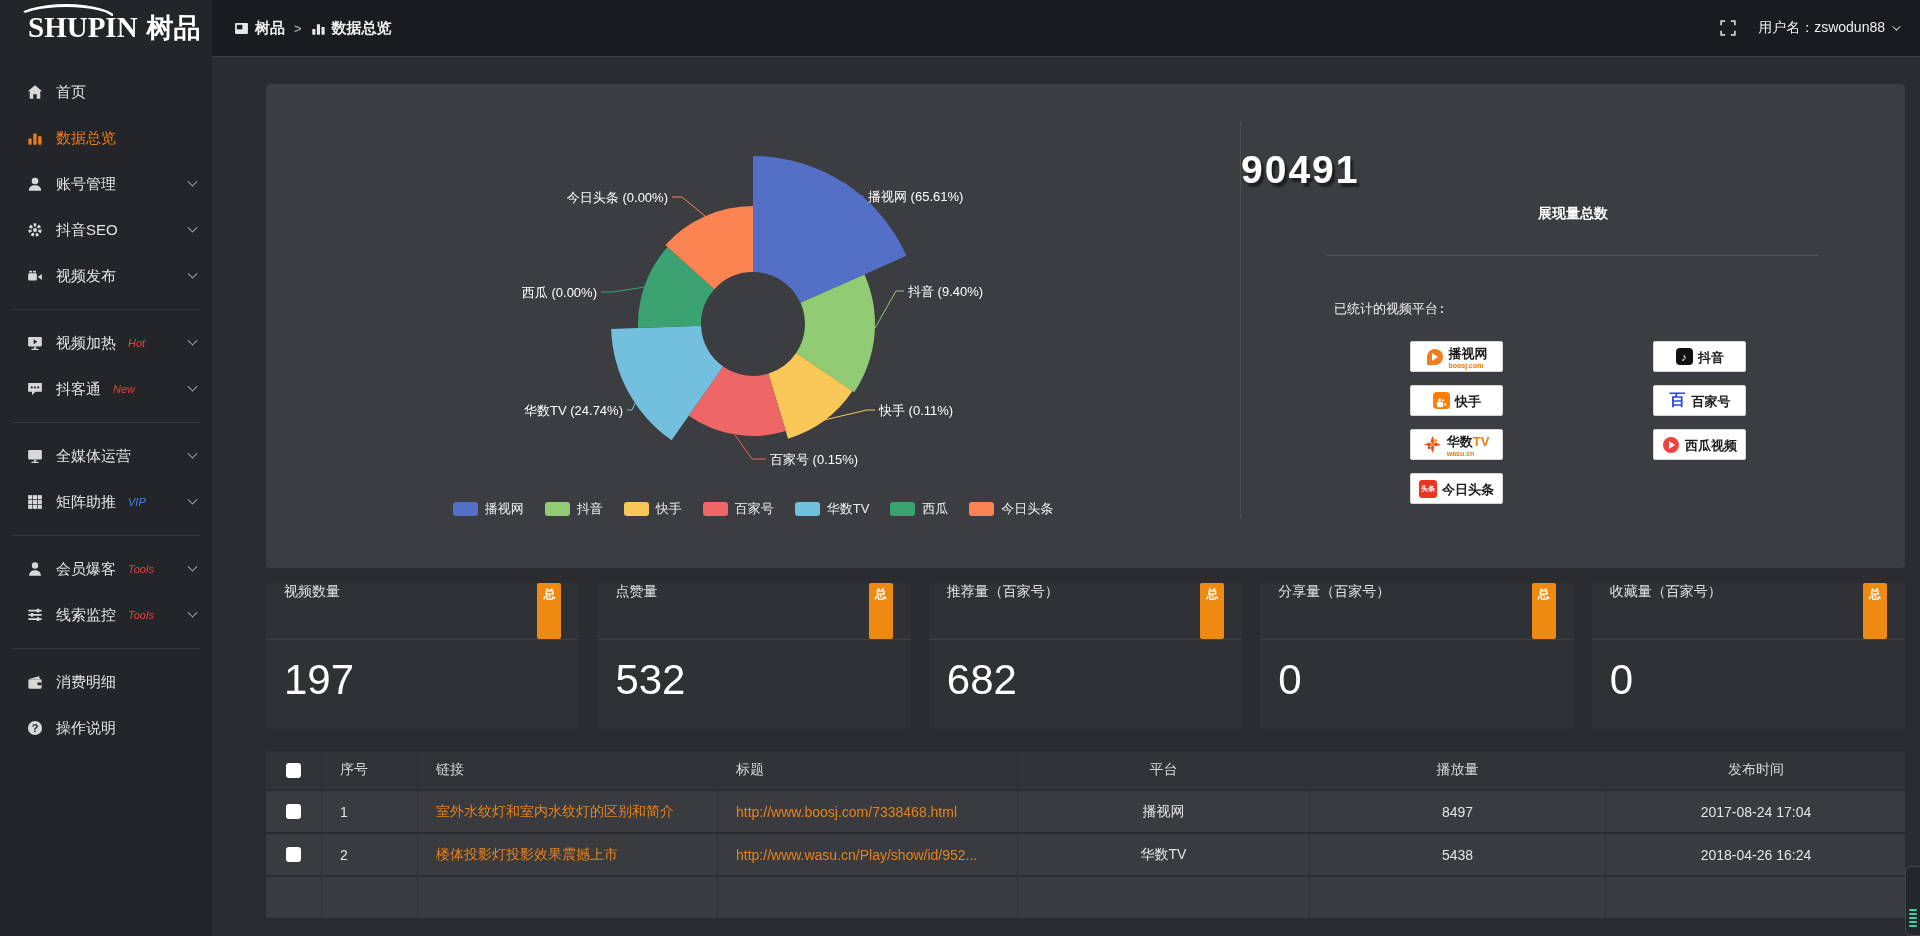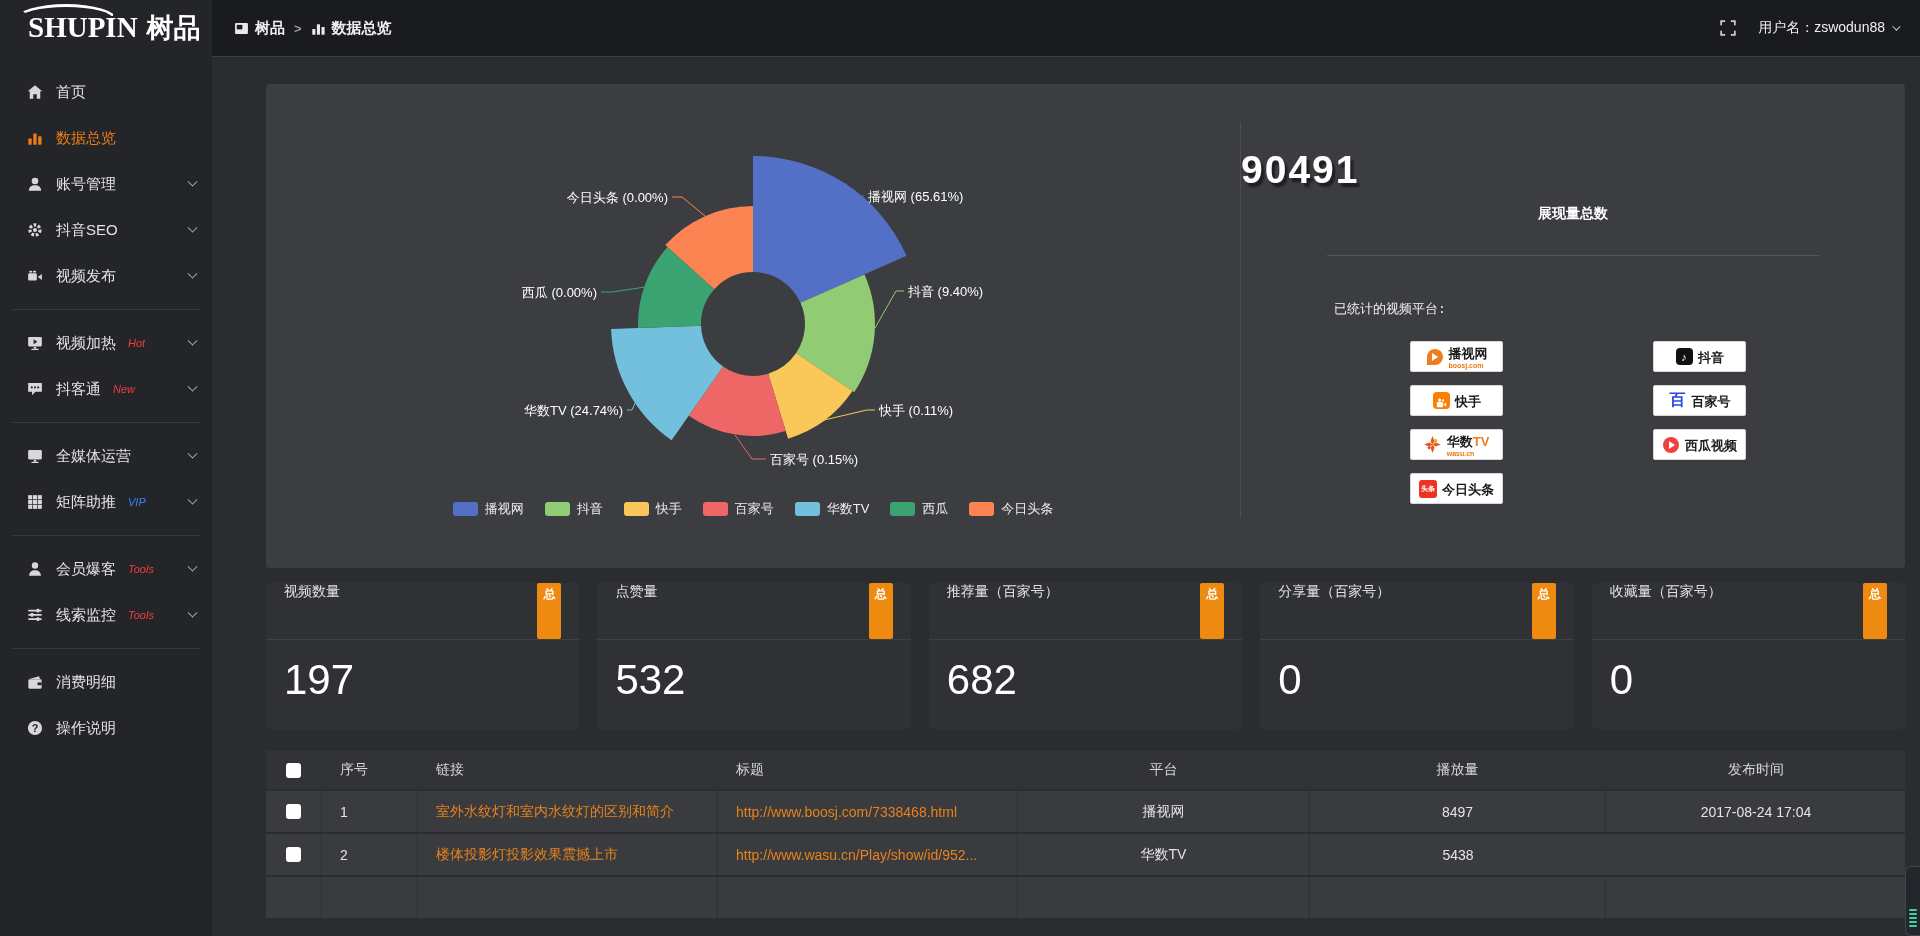--- a/index.html
+++ b/index.html
@@ -513,20 +513,21 @@
       </div>
       <div class="t-row">
         <div class="t-cell center" style="width: 56px; flex: 0 0 56px;">
           <span class="checkbox"></span>
         </div>
         <div class="t-cell" style="width: 96px; flex: 0 0 96px;">2</div>
         <div class="t-cell orange" style="width: 300px; flex: 0 0 300px;">楼体投影灯投影效果震撼上市</div>
         <div class="t-cell orange" style="width: 300px; flex: 0 0 300px;">http://www.wasu.cn/Play/show/id/952...</div>
         <div class="t-cell center" style="width: 292px; flex: 0 0 292px;">华数TV</div>
         <div class="t-cell center" style="width: 296px; flex: 0 0 296px;">5438</div>
+        <div class="t-cell center" style="width: 300px; flex: 0 0 300px;">2018-04-26 16:24</div>
       </div>
       <div class="t-row">
         <div class="t-cell center" style="width: 56px; flex: 0 0 56px;"></div>
         <div class="t-cell" style="width: 96px; flex: 0 0 96px;"></div>
         <div class="t-cell" style="width: 300px; flex: 0 0 300px;"></div>
         <div class="t-cell" style="width: 300px; flex: 0 0 300px;"></div>
         <div class="t-cell center" style="width: 292px; flex: 0 0 292px;"></div>
         <div class="t-cell center" style="width: 296px; flex: 0 0 296px;"></div>
         <div class="t-cell center" style="width: 300px; flex: 0 0 300px;"></div>
       </div>

